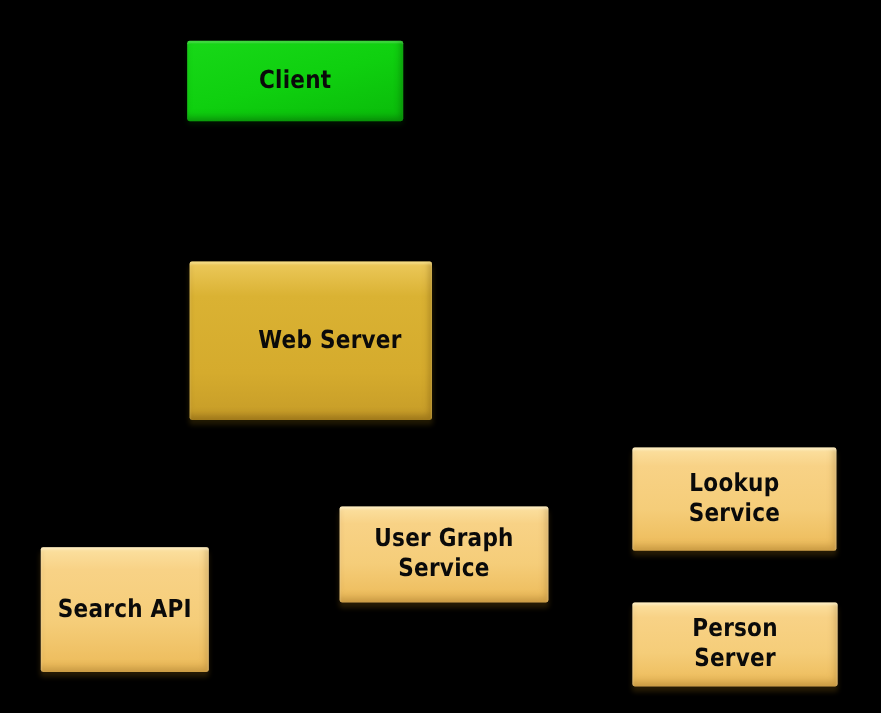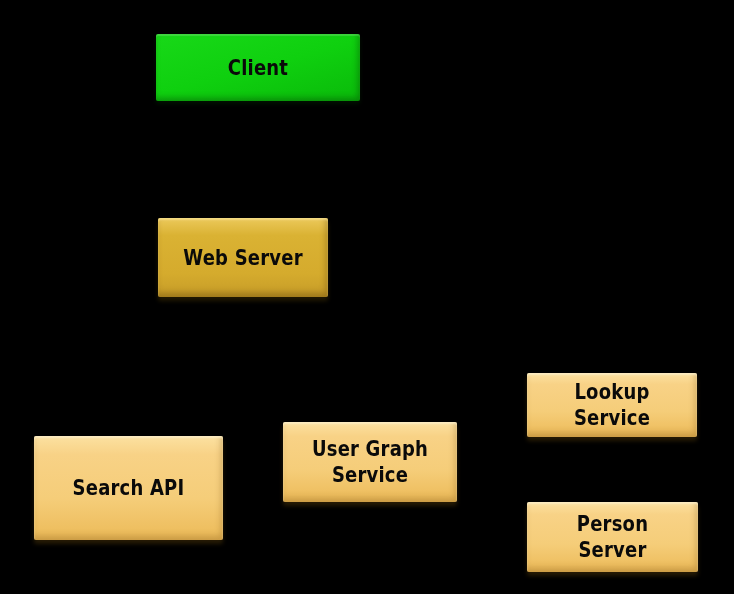--- a/index.html
+++ b/index.html
@@ -27,47 +27,48 @@
   }
   .node-label {
     white-space: pre-line;
     font-size: 18px;
     line-height: 22px;
     transform: scaleY(1.15);
     letter-spacing: 0.2px;
   }
   
   .node-client {
-    left: 156px; top: 34px; width: 204px; height: 67px;
+    left: 156px; top: 34px; width: 180px; height: 67px;
     background: linear-gradient(165deg, #18d818 0%, #0fd00f 50%, #0aba0a 100%);
     box-shadow:
       inset 0 2px 1px rgba(255,255,255,0.18),
       inset -2px -3px 6px rgba(0,40,0,0.35),
       0 3px 4px rgba(0,30,0,0.6);
   }
   
   .node-web-server {
-    left: 158px; top: 218px; width: 170px; height: 79px;
+    left: 158px; top: 218px; width: 170px; height: 132px;
     background: linear-gradient(180deg, #ecc95b 0%, #dab233 22%, #d5ab2d 70%, #c69c28 100%);
     box-shadow:
       inset 0 2px 2px rgba(255,238,170,0.55),
       inset -2px -4px 6px rgba(80,50,0,0.35),
       0 4px 4px rgba(60,45,5,0.55);
+    padding-left: 32px;
   }
   
   .node-tan {
     background: linear-gradient(180deg, #fce1a1 0%, #f8d286 18%, #f5cd79 60%, #ecba58 100%);
     box-shadow:
       inset 0 2px 2px rgba(255,246,218,0.6),
       inset -2px -4px 6px rgba(120,80,20,0.3),
       0 4px 4px rgba(70,50,10,0.55);
   }
-  .node-search-api          { left: 34px;  top: 436px; width: 189px; height: 104px; text-align: right; }
+  .node-search-api          { left: 34px;  top: 456px; width: 140px; height: 104px; text-align: right; }
   .node-user-graph-service  { left: 283px; top: 422px; width: 174px; height: 80px;  }
-  .node-lookup-service      { left: 527px; top: 373px; width: 170px; height: 64px;  }
+  .node-lookup-service      { left: 527px; top: 373px; width: 170px; height: 86px;  }
   .node-person-server       { left: 527px; top: 478px; width: 171px; height: 70px; margin-top: 24px;  }
 </style>
 </head>
 <body>
 
 <div class="canvas">
 
   <div class="node node-client">
     <span class="node-label">Client</span>
   </div>

